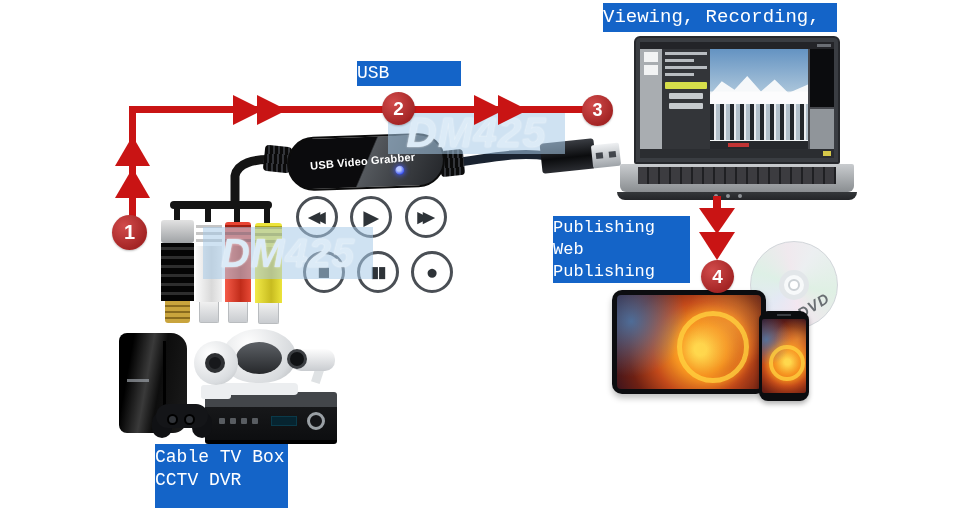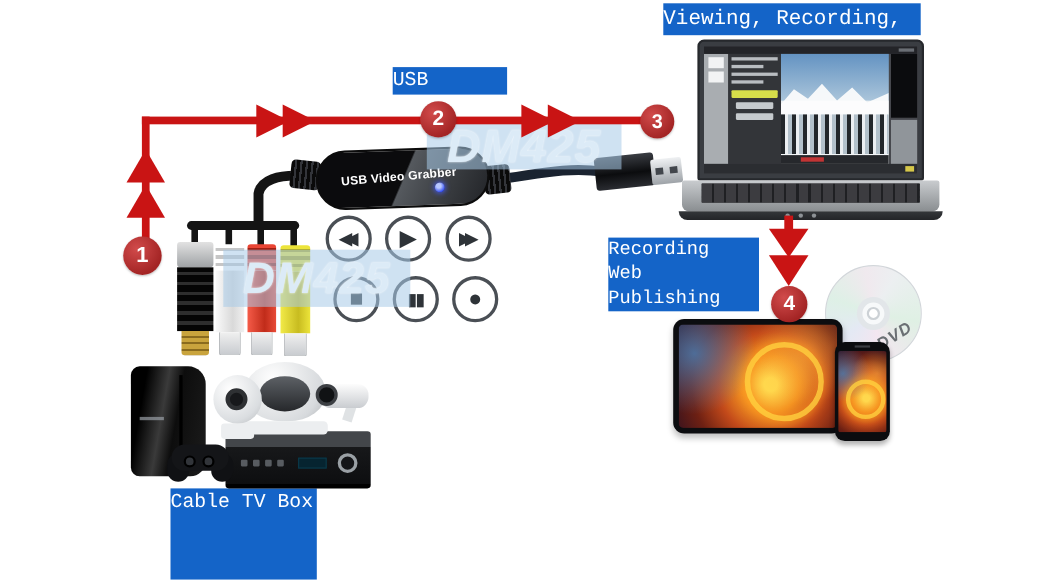--- a/index.html
+++ b/index.html
@@ -10,21 +10,21 @@
   html,body{margin:0;padding:0;background:#fff;}
   #canvas{position:relative;width:960px;height:527px;background:#ffffff;overflow:hidden;
           font-family:"Liberation Sans",sans-serif;}
 
   
   .plabel{position:absolute;background:var(--label-bg);color:var(--label-text);
           text-align:left;box-sizing:border-box;font-family:Liberation Mono, monospace;}
   .lbl-viewing{left:603px;top:3px;width:234px;height:29px;font-size:19px;line-height:29px;}
   .lbl-usb{left:331px;top:61px;width:104px;height:25px;font-size:18px;line-height:25px;margin-left:26px;}
   .lbl-pub{left:553px;top:216px;width:137px;height:67px;font-size:17px;line-height:22px;padding-top:1px;}
-  .lbl-src{left:155px;top:444px;width:133px;height:84px;font-size:18px;line-height:23px;padding-top:2px;}
+  .lbl-src{left:155px;top:444px;width:133px;height:64px;font-size:18px;line-height:23px;padding-top:2px;}
 
   
   svg.flow{position:absolute;left:0;top:0;z-index:40;pointer-events:none;}
   .badge{position:absolute;z-index:41;border-radius:50%;
          background:radial-gradient(circle at 35% 32%,#d14b4b,var(--badge-red) 72%);
          color:#fff;font-weight:bold;text-align:center;box-shadow:0 1px 2px rgba(0,0,0,.25);}
   .b1{left:112px;top:215px;width:35px;height:35px;font-size:20px;line-height:35px;}
   .b2{left:382px;top:92px;width:33px;height:33px;font-size:19px;line-height:33px;}
   .b3{left:582px;top:95px;width:31px;height:31px;font-size:18px;line-height:31px;}
   .b4{left:701px;top:260px;width:33px;height:33px;font-size:19px;line-height:33px;}
@@ -215,25 +215,26 @@
   </svg>
 
   <div class="badge b1">1</div>
   <div class="badge b2">2</div>
   <div class="badge b3">3</div>
   <div class="badge b4">4</div>
 
   <div class="plabel lbl-viewing">Viewing, Recording, Editing</div>
   <div class="plabel lbl-usb">USB Transfer</div>
   <div class="plabel lbl-pub">
-    <div>Recording</div>
+    <div>Publishing</div>
     <div>Web Publishing</div>
   </div>
   <div class="plabel lbl-src">
     <div>Cable TV Box</div>
+    <div>CCTV DVR</div>
   </div>
 
   <svg class="cables" width="960" height="527" viewBox="0 0 960 527">
     <path d="M 278 160 C 252 158 237 164 235 176 L 235 203" fill="none" stroke="#141414" stroke-width="9" stroke-linecap="round"></path>
     <path d="M 174 205 L 268 205" stroke="#141414" stroke-width="8" stroke-linecap="round"></path>
     <path d="M 177 205 L 177 222" stroke="#141414" stroke-width="6"></path>
     <path d="M 208 205 L 208 223" stroke="#141414" stroke-width="6"></path>
     <path d="M 237 205 L 237 223" stroke="#141414" stroke-width="6"></path>
     <path d="M 267 205 L 267 224" stroke="#141414" stroke-width="6"></path>
     <path d="M 452 163 C 482 160 512 151 548 156" fill="none" stroke="#1a2330" stroke-width="9" stroke-linecap="round"></path>

